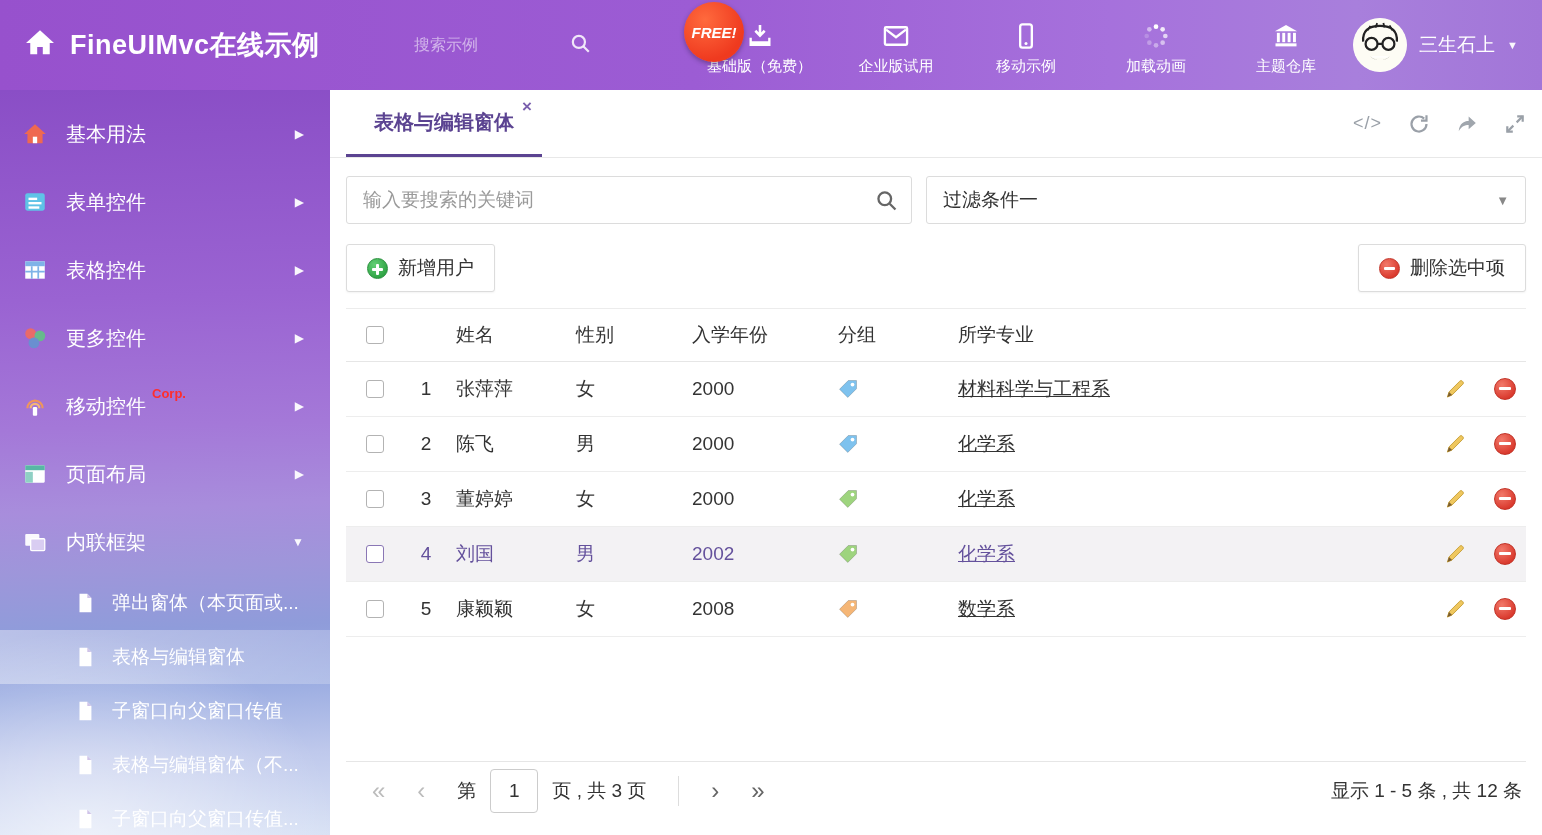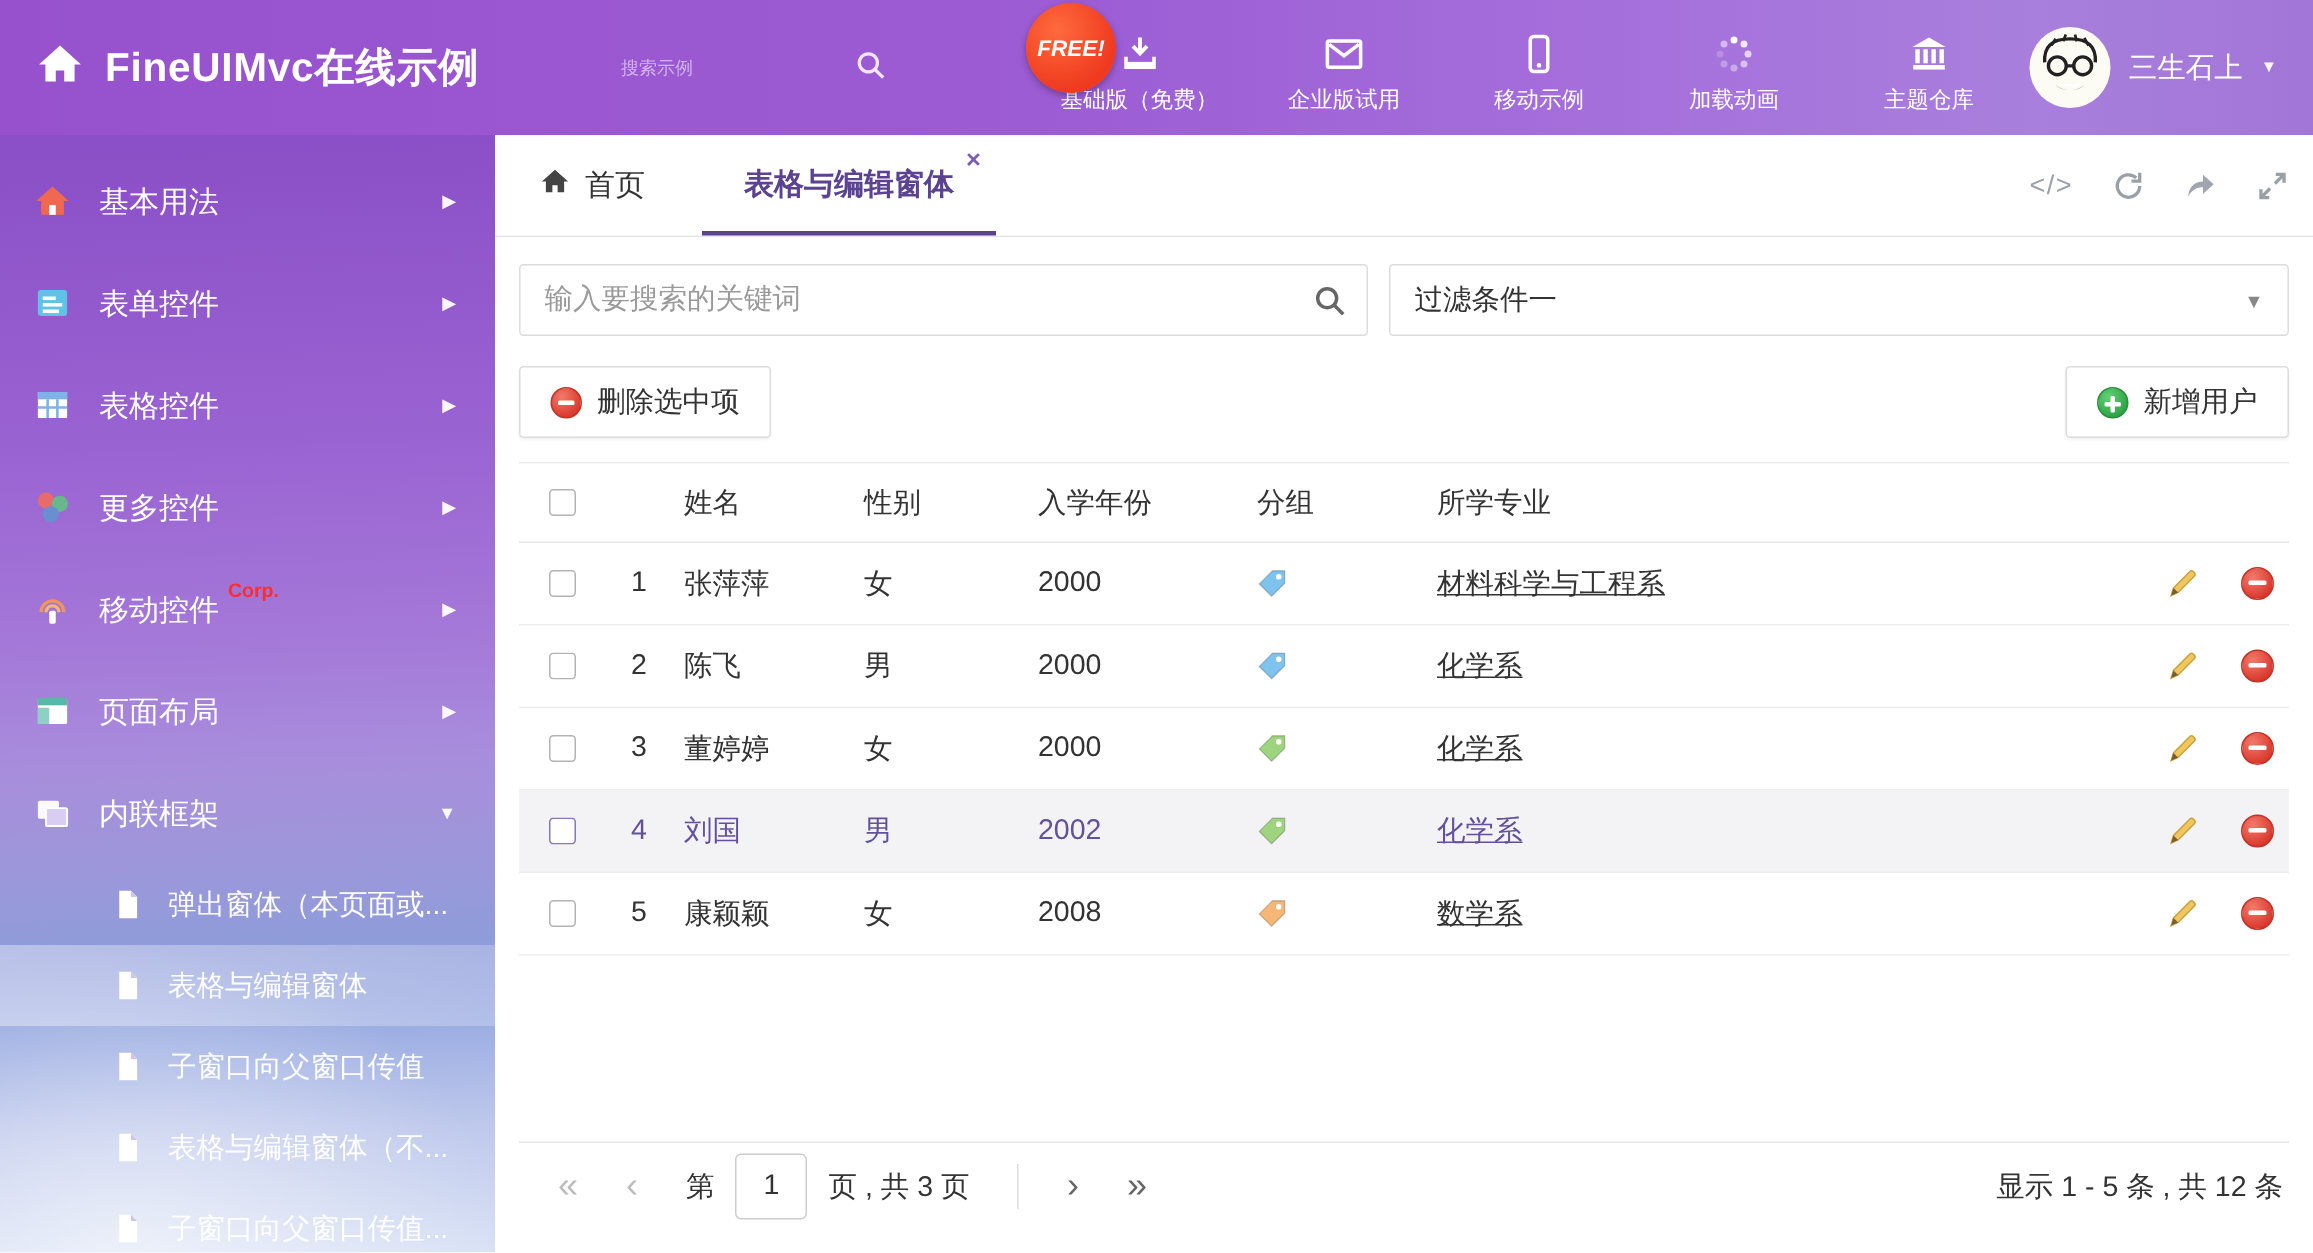--- a/index.html
+++ b/index.html
@@ -6,21 +6,21 @@
 html,body{width:1542px;height:835px;overflow:hidden;background:#fff;
   font-family:"Liberation Sans","DejaVu Sans",sans-serif}
 .app{display:grid;grid-template-rows:90px 745px;grid-template-columns:330px 1212px;width:1542px;height:835px}
 
 
 .header{grid-column:1/3;position:relative;display:flex;align-items:center;padding:0 24px;
   background:linear-gradient(90deg,#9751cd 0%,#9c5cd4 45%,#a671dc 72%,#a87fdc 88%,#a276d8 100%);color:#fff}
 .brand{display:flex;align-items:center;gap:14px;min-width:390px}
 .brand-title{font-size:27px;font-weight:bold;letter-spacing:.5px}
 .hsearch{display:flex;align-items:center;width:215px}
-.hsearch input{background:transparent;border:none;outline:none;color:#fff;font-size:12px;width:155px}
+.hsearch input{background:transparent;border:none;outline:none;color:#fff;font-size:16px;width:155px}
 .hsearch input::placeholder{color:rgba(255,255,255,.55)}
 .free-badge{position:absolute;left:684px;top:2px;width:60px;height:60px;border-radius:50%;
   background:radial-gradient(circle at 35% 30%,#ff6a3d,#ef3a1f 70%);display:flex;align-items:center;justify-content:center;
   color:#fff;font-weight:bold;font-style:italic;font-size:15px;box-shadow:0 2px 5px rgba(0,0,0,.3);z-index:5}
 .hnav{display:flex;gap:38px;margin-left:78px;margin-top:8px}
 .hnav-item{display:flex;flex-direction:column;align-items:center;gap:7px;font-size:15px;cursor:pointer;min-width:92px}
 .hnav-item svg{display:block}
 .huser{margin-left:auto;display:flex;align-items:center;gap:12px}
 .avatar{width:54px;height:54px;border-radius:50%;overflow:hidden;background:#fdfcf6;flex:none}
 .huser-name{font-size:19px}
@@ -336,28 +336,20 @@
           </svg>
       </span>
       <span>子窗口向父窗口传值...</span>
     </div>
 
   </div>
 
   <div class="main">
 
     <div class="tabbar">
-      <div class="tab-home">
-        <span>
-          <svg width="20" height="20" viewBox="0 0 24 24" fill="#444">
-              <path d="M12 2.5 L22.5 12 h-3.2 v8.5 h-5.2 v-5.5 h-4.2 v5.5 H4.7 V12 H1.5 Z"></path>
-            </svg>
-        </span>
-        <span>首页</span>
-      </div>
       <div class="tab-active">
         <span>表格与编辑窗体</span>
         <span class="tab-close">×</span>
       </div>
       <div class="tab-tools">
         <span class="tool code-glyph">&lt;/&gt;</span>
         <span class="tool">
           <svg width="22" height="22" viewBox="0 0 20 20" fill="none" stroke="#9aa0a8" stroke-width="2">
               <path d="M16.8 10 a6.8 6.8 0 1 1 -2.1-4.9"></path>
               <path d="M16.8 2 V7 H11.8"></path>
@@ -390,26 +382,26 @@
         </span>
       </div>
       <div class="dropdown">
         <span>过滤条件一</span>
         <span class="dd-caret">▼</span>
       </div>
     </div>
 
     <div class="toolbar-row">
       <button class="btn">
+        <span class="circ circ-green"></span>
+        <span>新增用户</span>
+      </button>
+      <button class="btn">
         <span class="circ circ-red"></span>
         <span>删除选中项</span>
-      </button>
-      <button class="btn">
-        <span class="circ circ-green"></span>
-        <span>新增用户</span>
       </button>
     </div>
 
     <div class="table-wrap">
       <div class="thead">
         <div class="cell c-check">
             <span class="checkbox"></span>
           </div>
         <div class="cell c-num"></div>
         <div class="cell">姓名</div>

